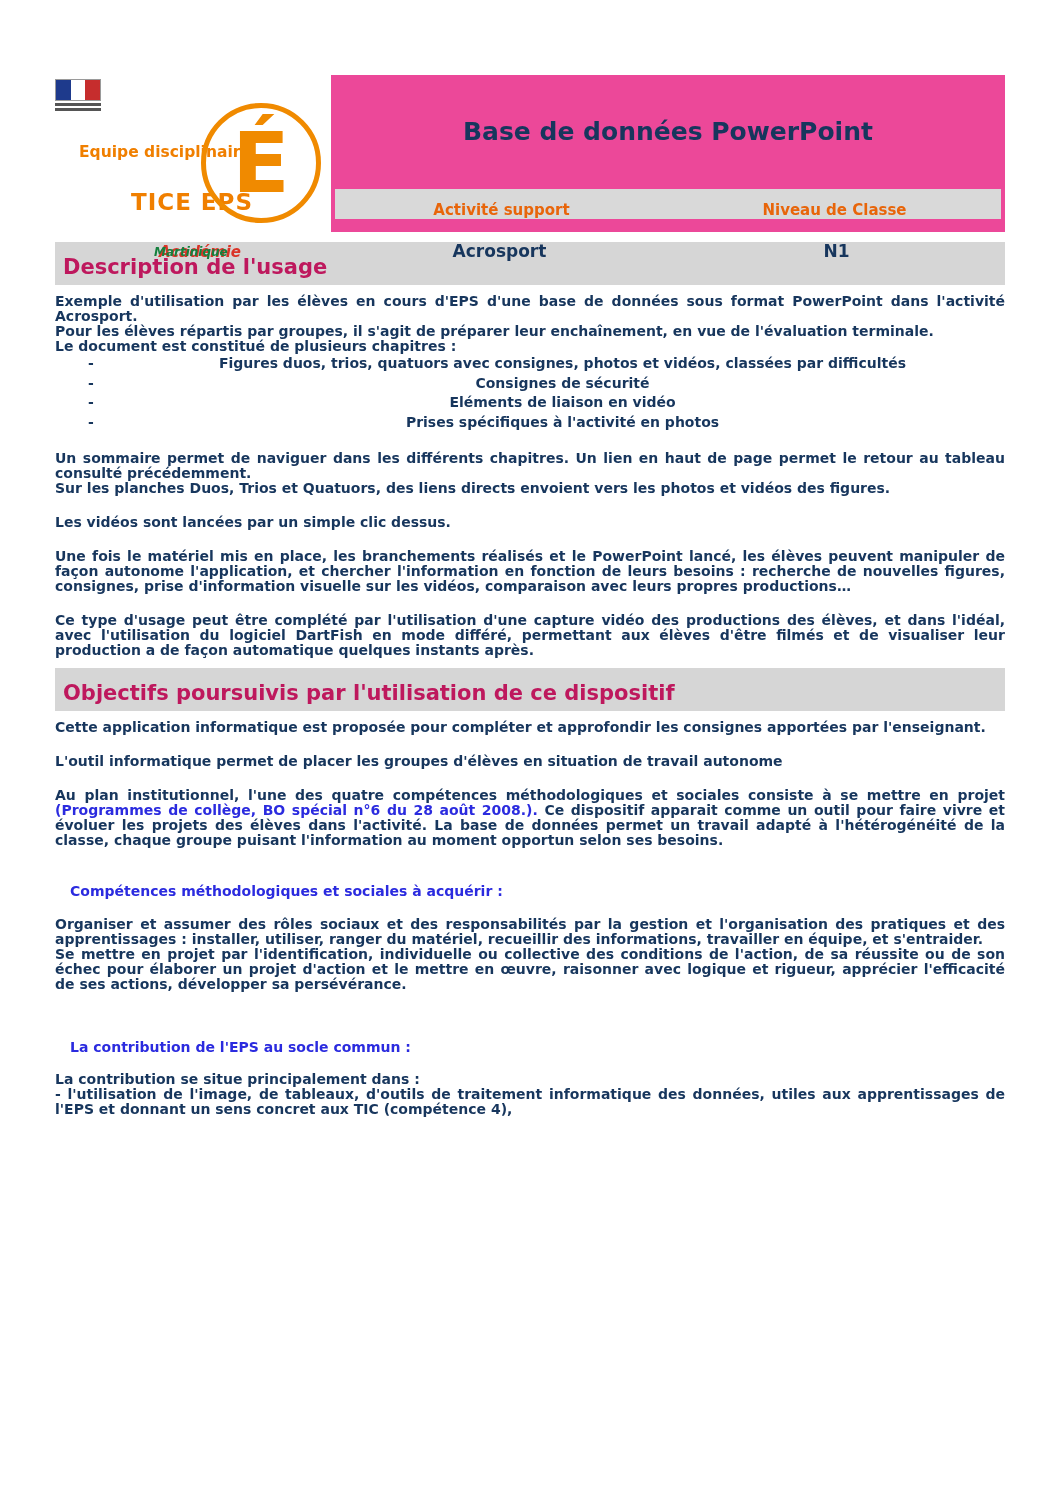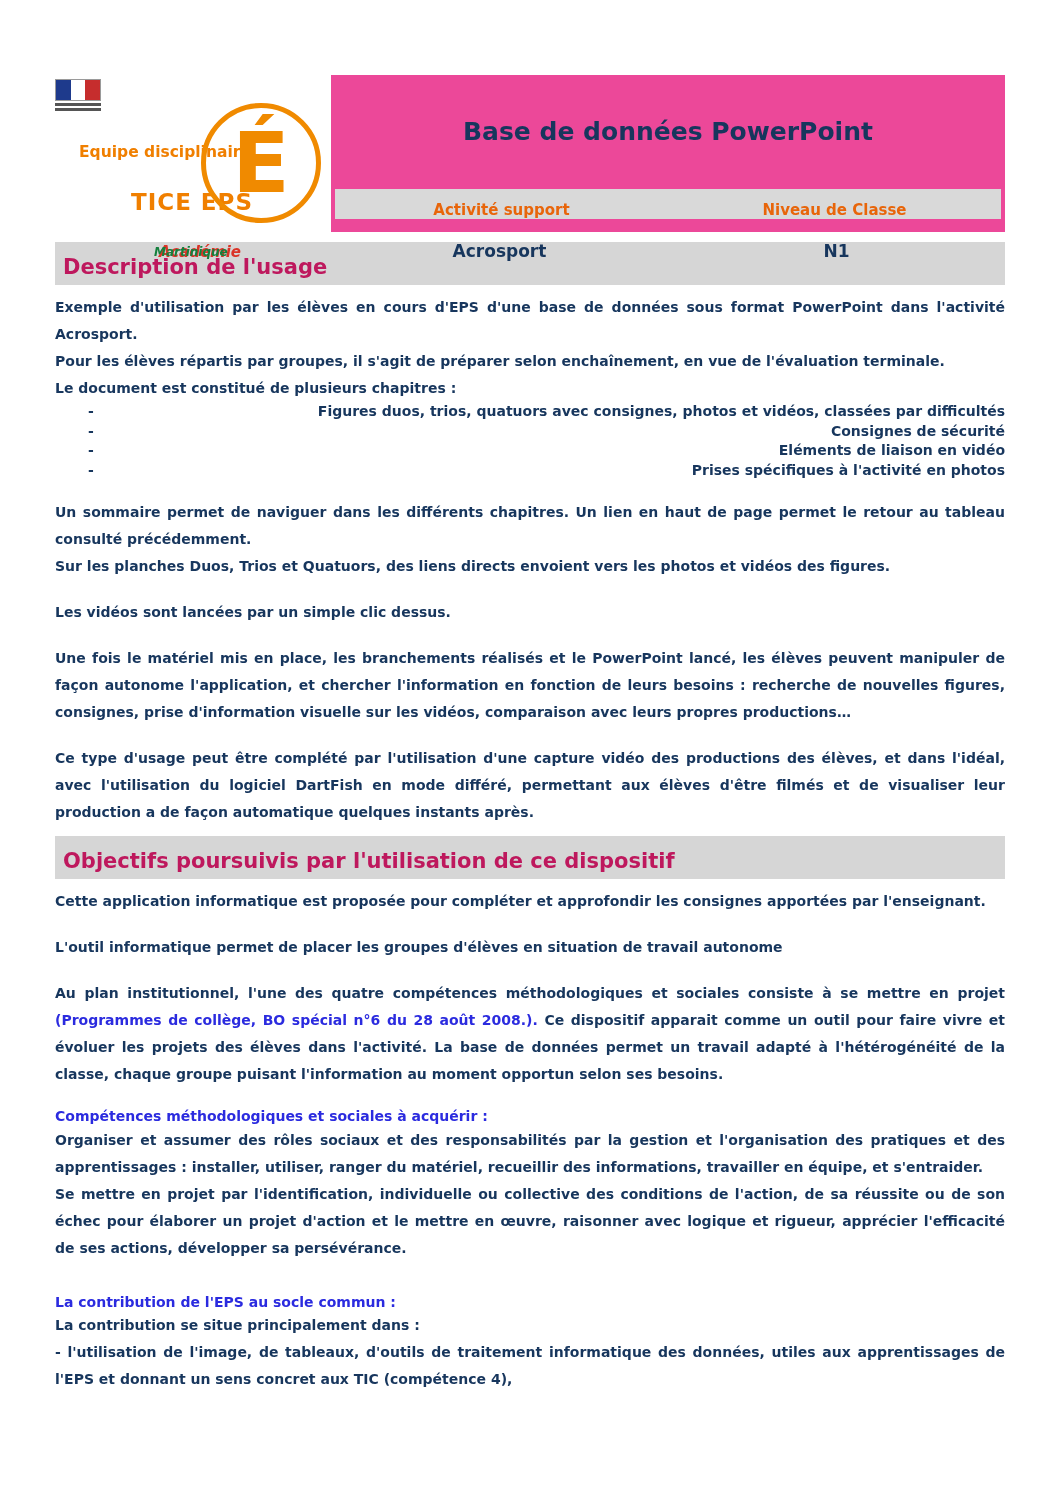--- a/index.html
+++ b/index.html
@@ -36,28 +36,28 @@
   .band .col { flex: 1; text-align: center; color: #e8650a; font-weight: 700; font-size: 15px; }
   .values { position: absolute; top: 166px; left: 0; right: 0; display: flex; align-items: flex-end; }
   .values .col { flex: 1; text-align: center; color: #17365d; font-weight: 700; font-size: 17px; }
 
   
   .section-bar {
     background: #d6d6d6; color: #be185d; font-weight: 700; font-size: 21px;
     padding: 13px 8px 6px; margin: 10px 0 9px;
   }
   p.t {
-    color: #17365d; font-weight: 700; font-size: 14px; line-height: 27px;
+    color: #17365d; font-weight: 700; font-size: 14px; line-height: 15px;
     text-align: justify; margin: 0;
   }
-  .bluehead { color: #2b2bdf; font-weight: 700; font-size: 14px; line-height: 19.5px; margin: 0; }
+  .bluehead { color: #2b2bdf; font-weight: 700; font-size: 14px; line-height: 19.5px; margin: 15px; }
   .doclink { color: #2b2bdf; cursor: pointer; }
   .li { display: flex; color: #17365d; font-weight: 700; font-size: 14px; line-height: 19.5px; }
   .li .dash { margin-left: 33px; width: 32px; }
-  .li .litxt { flex: 1; text-align: right; }
+  .li .litxt { flex: 1; text-align: center; }
   .gap { height: 19px; }
   .gap2 { height: 31px; }
 </style>
 </head>
 <body>
 
 <div class="page">
 
   <div class="header">
     <div class="logo-cell">
@@ -90,21 +90,21 @@
       <div class="values">
         <div class="col">Acrosport</div>
         <div class="col">N1</div>
       </div>
     </div>
   </div>
 
   <div class="section-bar">Description de l'usage</div>
 
   <p class="t">Exemple d'utilisation par les élèves en cours d'EPS d'une base de données sous format PowerPoint dans l'activité Acrosport.</p>
-  <p class="t">Pour les élèves répartis par groupes, il s'agit de préparer selon enchaînement, en vue de l'évaluation terminale.</p>
+  <p class="t">Pour les élèves répartis par groupes, il s'agit de préparer leur enchaînement, en vue de l'évaluation terminale.</p>
   <p class="t">Le document est constitué de plusieurs chapitres :</p>
 
   <div class="li">
     <span class="dash">-</span>
     <span class="litxt">Figures duos, trios, quatuors avec consignes, photos et vidéos, classées par difficultés</span>
   </div>
   <div class="li">
     <span class="dash">-</span>
     <span class="litxt">Consignes de sécurité</span>
   </div>

